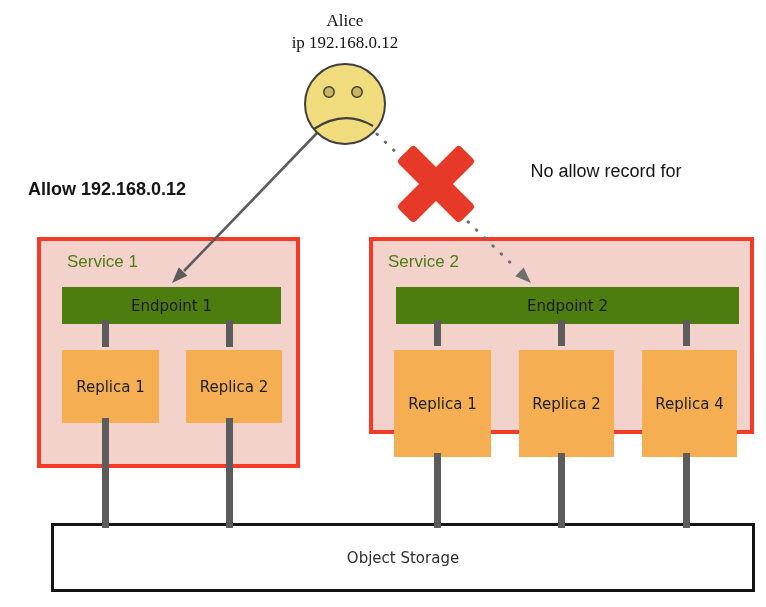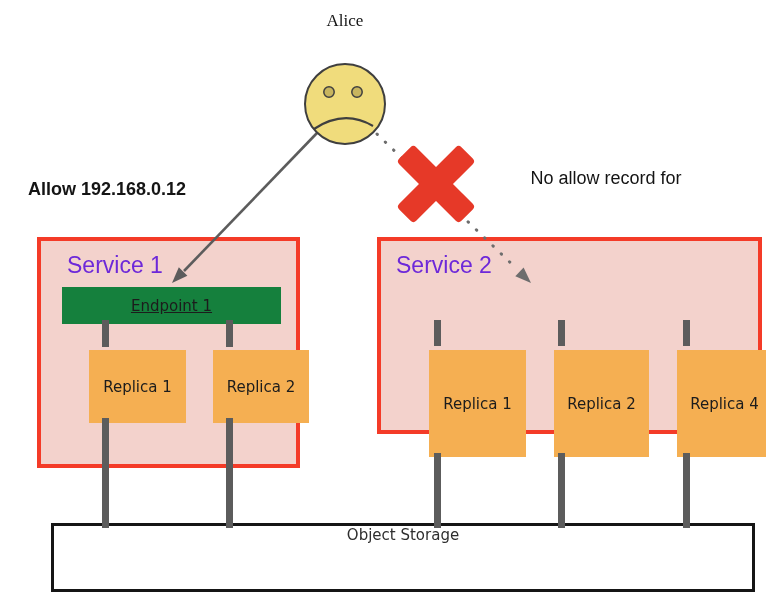--- a/index.html
+++ b/index.html
@@ -4,40 +4,40 @@
 <style>
   html,body{margin:0;padding:0;background:#fff;}
   .stage{
     position:relative;width:766px;height:607px;background:#ffffff;
     font-family:"Liberation Sans",sans-serif;color:#111;overflow:hidden;
   }
   .abs{position:absolute;}
   .note{font-size:18px;color:#141414;letter-spacing:0;}
   .user-label{top:10px;left:245px;width:200px;text-align:center;font-size:17px;line-height:22px;color:#141414;z-index:6;font-family:Liberation Serif, serif;}
   .allow-note{top:179px;left:28px;z-index:6;font-weight:bold;}
-  .deny-note{top:167px;left:506px;width:200px;text-align:center;line-height:22px;z-index:6;}
+  .deny-note{top:160px;left:506px;width:200px;text-align:center;line-height:22px;z-index:6;}
 
   .service-box{
     background:#f3d2cc;border:4px solid #f43b28;box-sizing:border-box;z-index:1;
   }
   .service-box.s1{left:37px;top:237px;width:263px;height:231px;}
-  .service-box.s2{left:377px;top:237px;width:385px;height:197px;}
-  .service-title{position:absolute;font-size:23px;color:#6d28d9;}
+  .service-box.s2{left:369px;top:237px;width:385px;height:197px;}
+  .service-title{position:absolute;font-size:17px;color:#4d7c0f;}
   .s1 .service-title{left:26px;top:11px;}
   .s2 .service-title{left:15px;top:11px;}
 
   .inner-label{font-family:"DejaVu Sans","Liberation Sans",sans-serif;font-size:15px;color:#1c1c1c;}
   .endpoint-bar{
-    position:absolute;background:#15803d;display:flex;align-items:center;justify-content:center;text-decoration:underline;
+    position:absolute;background:#4d7c0f;display:flex;align-items:center;justify-content:center;
   }
   .s1 .endpoint-bar{left:21px;top:46px;width:219px;height:37px;}
   .s2 .endpoint-bar{left:23px;top:46px;width:343px;height:37px;}
 
   .replica-box{
-    position:absolute;background:#f5af52;display:flex;align-items:center;justify-content:center;text-align:center;margin-left:27px;
+    position:absolute;background:#f5af52;display:flex;align-items:center;justify-content:center;text-align:center;
   }
   .s1 .replica-box{top:109px;height:73px;}
   .s2 .replica-box{top:109px;height:107px;}
   .s1 .r1{left:21px;width:97px;}
   .s1 .r2{left:145px;width:96px;}
   .s2 .r1{left:21px;width:97px;}
   .s2 .r2{left:146px;width:95px;}
   .s2 .r3{left:269px;width:95px;}
 
   .connector{position:absolute;width:7px;background:#5c5c5c;z-index:4;}
@@ -48,49 +48,51 @@
   .c-s2t1{left:434px;top:320px;height:26px;}
   .c-s2t2{left:558px;top:320px;height:26px;}
   .c-s2t3{left:683px;top:320px;height:26px;}
   .c-s2b1{left:434px;top:453px;height:75px;}
   .c-s2b2{left:558px;top:453px;height:75px;}
   .c-s2b3{left:683px;top:453px;height:75px;}
 
   .storage-box{
     left:51px;top:523px;width:704px;height:69px;box-sizing:border-box;
     background:#ffffff;border:3px solid #151515;z-index:2;
-    display:flex;align-items:flex-start;justify-content:center;
+    display:flex;align-items:center;justify-content:center;
   }
   .storage-box .inner-label{color:#2e2e2e;}
 
   .overlay-svg{left:0;top:0;z-index:5;pointer-events:none;}
 </style>
 </head>
 <body>
 
 <div class="stage">
 
   <div class="abs user-label">
     <div>Alice</div>
+    <div>ip 192.168.0.12</div>
   </div>
 
   <div class="abs note allow-note">Allow 192.168.0.12</div>
   <div class="abs note deny-note">
     <div>No allow record for</div>
   </div>
 
   <div class="abs service-box s1">
     <div class="service-title">Service 1</div>
     <div class="endpoint-bar inner-label">Endpoint 1</div>
     <div class="replica-box r1 inner-label">Replica 1</div>
     <div class="replica-box r2 inner-label">Replica 2</div>
   </div>
 
   <div class="abs service-box s2">
     <div class="service-title">Service 2</div>
+    <div class="endpoint-bar inner-label">Endpoint 2</div>
     <div class="replica-box r1 inner-label">Replica 1</div>
     <div class="replica-box r2 inner-label">Replica 2</div>
     <div class="replica-box r3 inner-label">Replica 4</div>
   </div>
 
   <div class="connector c-s1t1"></div>
   <div class="connector c-s1t2"></div>
   <div class="connector c-s1b1"></div>
   <div class="connector c-s1b2"></div>
   <div class="connector c-s2t1"></div>

